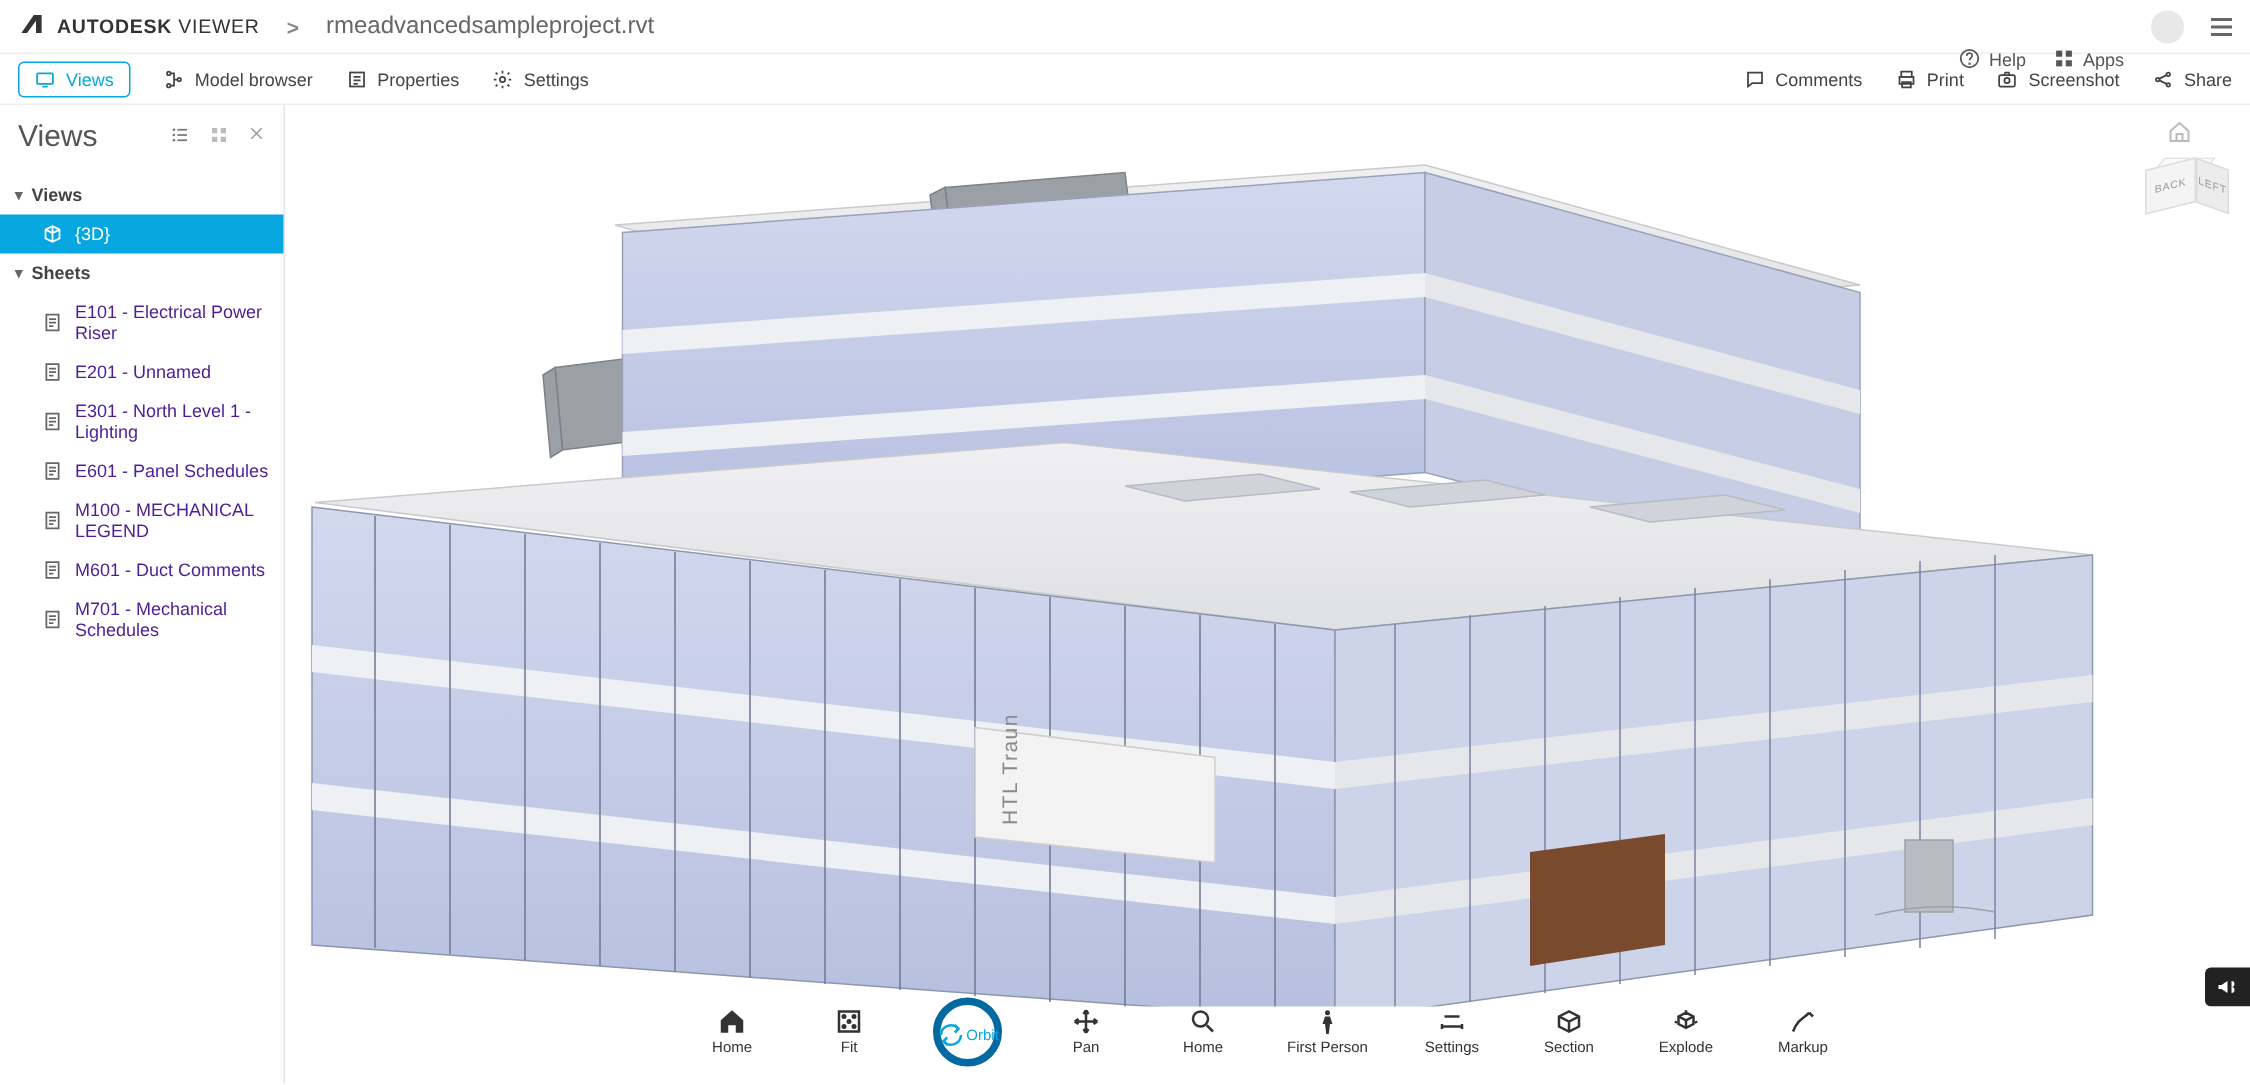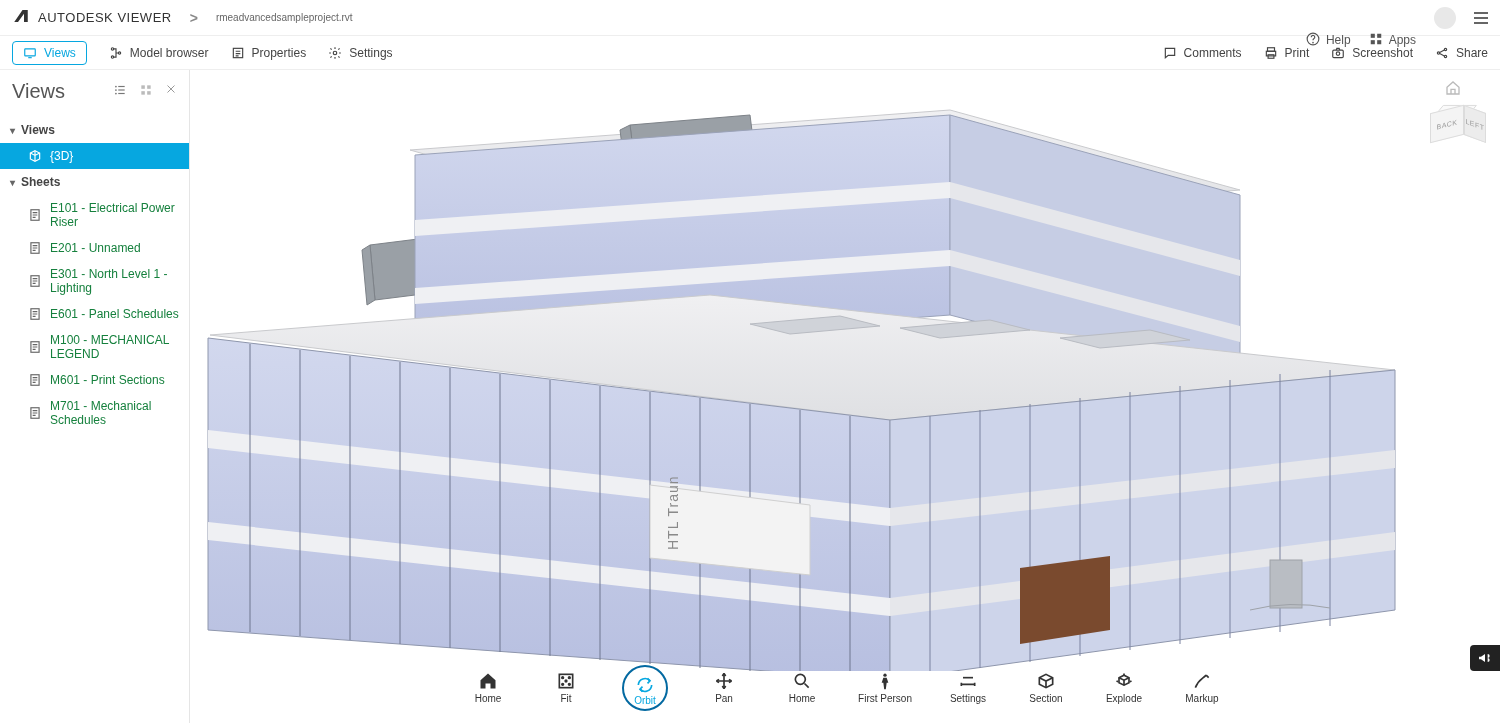--- a/index.html
+++ b/index.html
@@ -17,23 +17,23 @@
 .header {
   height: 36px;
   display: flex;
   align-items: center;
   padding: 0 12px;
   border-bottom: 1px solid #eee;
 }
 .logo-block { display: flex; align-items: center; gap: 8px; }
 .autodesk-logo { width: 18px; height: 18px; }
 .brand { font-size: 13px; letter-spacing: 0.5px; }
-.brand b { font-weight: 400; }
+.brand b { font-weight: 700; }
 .crumb-sep { margin: 0 10px; color: #888; font-size: 14px; font-weight: bold;}
-.file-name { color: #666; font-size: 10px; }
+.file-name { color: #666; font-size: 16px; }
 .header-right { margin-left: auto; display: flex; align-items: center; gap: 18px; color: #555; }
 .header-right .hitm { display: flex; align-items: center; gap: 6px; cursor: pointer; font-size: 12px; margin-top: 45px;}
 .avatar { width: 22px; height: 22px; border-radius: 50%; background: #e8e8e8; }
 .hamburger-lines { display:flex; flex-direction:column; gap:3px;}
 .hamburger-lines span{ display:block; width:14px; height:2px; background:#666;}
 
 
 .toolbar {
   height: 34px;
   display: flex;
@@ -65,21 +65,21 @@
 .sidebar-head-icons span{cursor:pointer;}
 
 .tree { font-size: 12px; color: #333; padding-top:6px;}
 .tree-group-label {
   display: flex; align-items: center; gap: 6px;
   padding: 6px 10px; font-weight: 600; color: #444; cursor:pointer;
 }
 .tree-group-label::before { content: "▾"; font-size: 10px; color:#666;}
 .tree-item {
   display: flex; align-items: center; gap: 8px;
-  padding: 6px 10px 6px 28px; cursor: pointer; color:#15803d;
+  padding: 6px 10px 6px 28px; cursor: pointer; color:#4c1d95;
 }
 .tree-item .tic { width:14px; height:14px; display:inline-flex;}
 .tree-item.selected { background: #06a7e0; color: #fff; }
 .tree-item.selected svg path, .tree-item.selected svg rect { stroke:#fff; fill:none;}
 
 
 .viewport { flex: 1; position: relative; background: #fff; overflow:hidden;}
 .viewport svg.scene { position:absolute; inset:0; width:100%; height:100%;}
 
 
@@ -96,21 +96,21 @@
 
 .bottombar {
   position: absolute; bottom: 0; left: 190px; right: 0;
   height: 52px; background: #fff;
   display: flex; align-items: flex-start; justify-content: center; gap: 34px;
   font-size: 10px; color: #333;
 }
 .bitm { display:flex; flex-direction:column; align-items:center; gap:2px; cursor:pointer; min-width:44px;}
 .bitm .bic { width:20px; height:20px; display:flex; align-items:center; justify-content:center;}
 .bitm.active { color:#06a7e0;}
-.bitm.active .circ{ border:2px solid #0369a1; border-radius:50%; width:46px; height:46px; display:flex; flex-direction:column; align-items:center; justify-content:center; margin-top:-6px; padding-top:4px;}
+.bitm.active .circ{ border:5px solid #0369a1; border-radius:50%; width:46px; height:46px; display:flex; flex-direction:row; align-items:center; justify-content:center; margin-top:-6px; padding-top:4px;}
 .bitm.active .circ .lbl{ font-size:10px;}
 
 
 .megaphone {
   position:absolute; bottom:52px; right:0; width:30px; height:26px;
   background:#222; color:#fff; display:flex; align-items:center; justify-content:center;
   border-top-left-radius:4px; border-bottom-left-radius:4px;
 }
 </style>
 </head>
@@ -328,21 +328,21 @@
             </span>
             <span>M100 - MECHANICAL LEGEND</span>
           </div>
           <div class="tree-item">
             <span class="tic">
               <svg width="14" height="14" viewBox="0 0 24 24" fill="none" stroke="#666" stroke-width="2">
                 <rect x="5" y="3" width="14" height="18"></rect>
                 <path d="M8 8h8M8 12h8M8 16h5"></path>
               </svg>
             </span>
-            <span>M601 - Print Sections</span>
+            <span>M601 - Duct Comments</span>
           </div>
           <div class="tree-item">
             <span class="tic">
               <svg width="14" height="14" viewBox="0 0 24 24" fill="none" stroke="#666" stroke-width="2">
                 <rect x="5" y="3" width="14" height="18"></rect>
                 <path d="M8 8h8M8 12h8M8 16h5"></path>
               </svg>
             </span>
             <span>M701 - Mechanical Schedules</span>
           </div>

